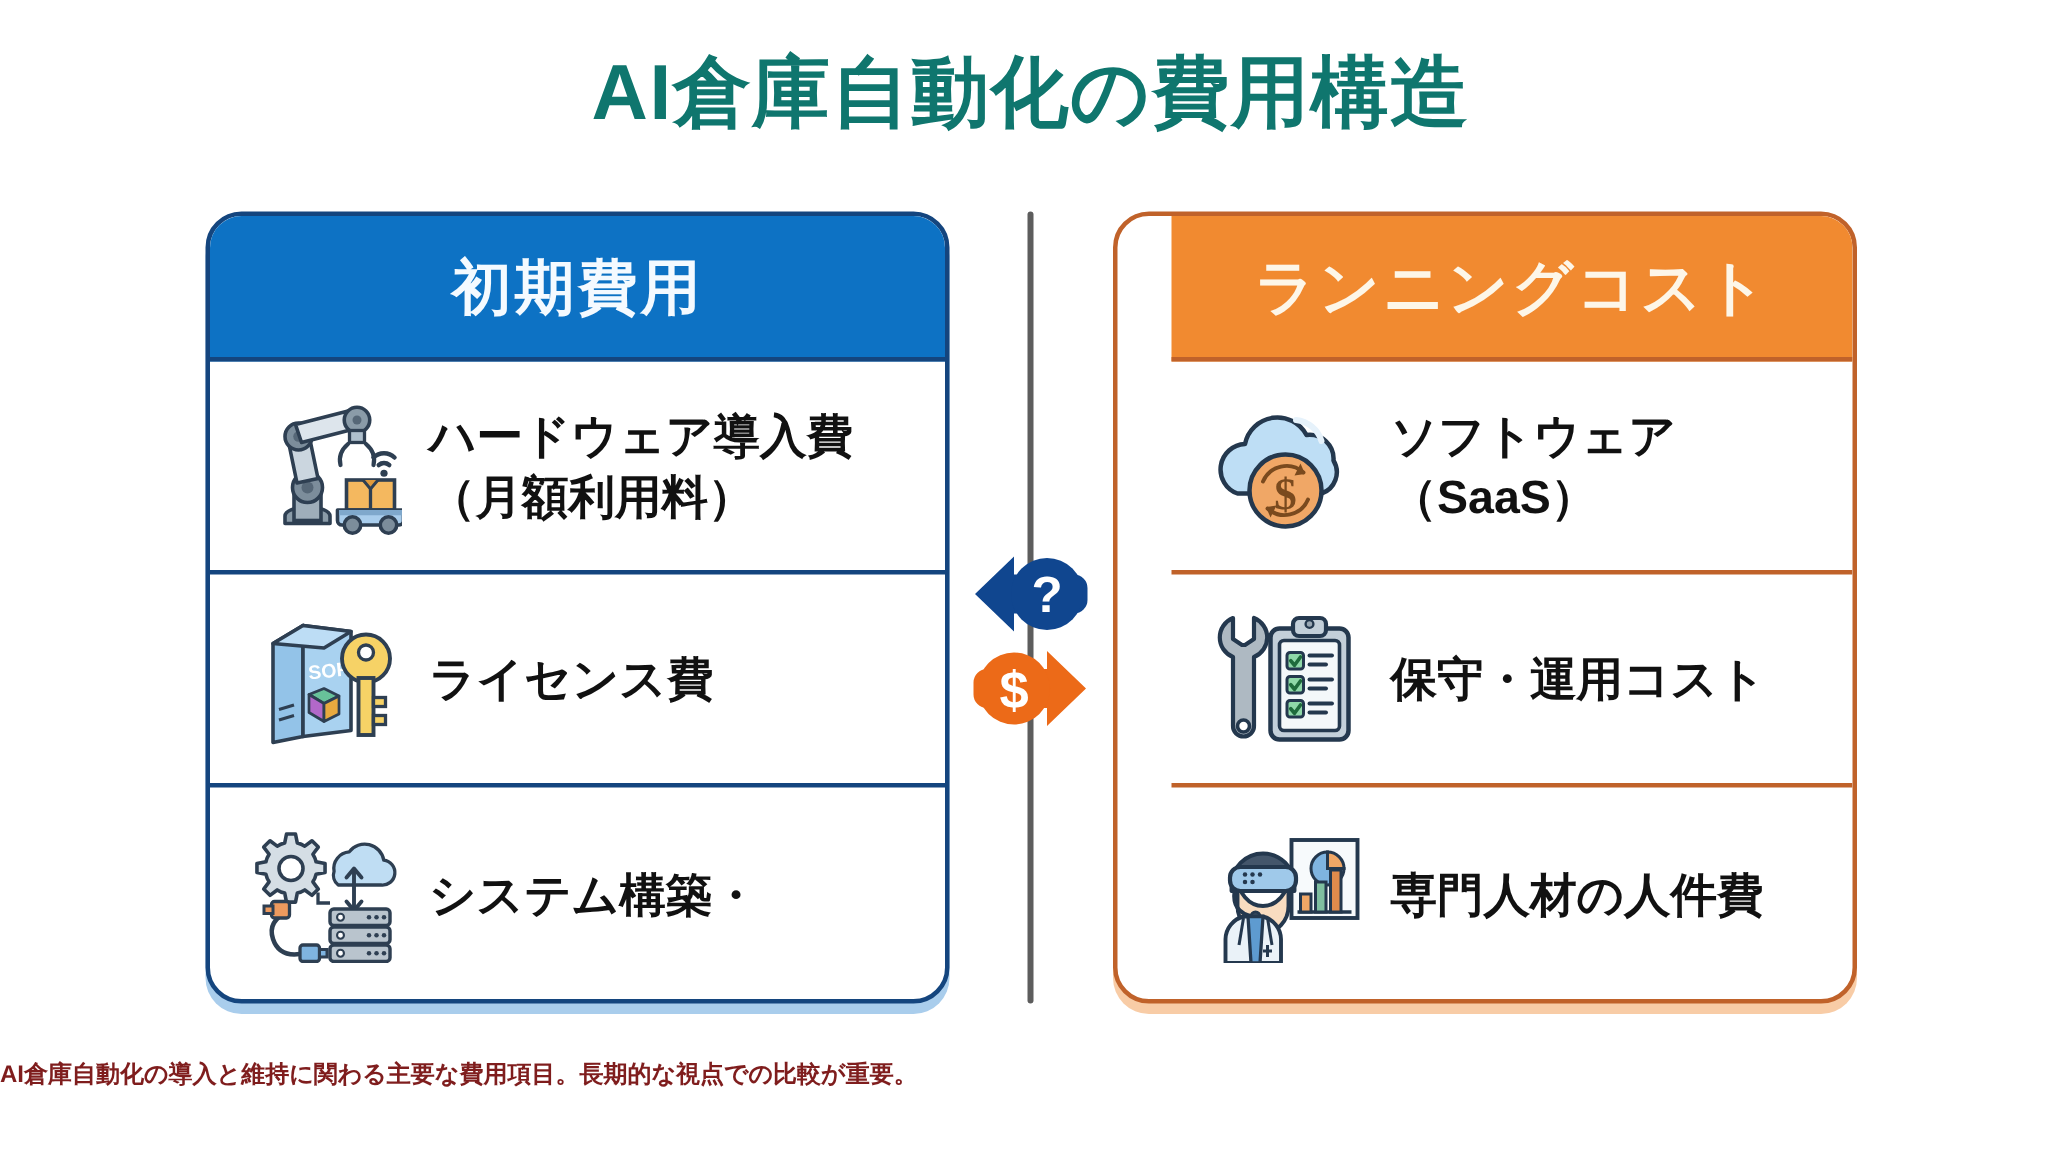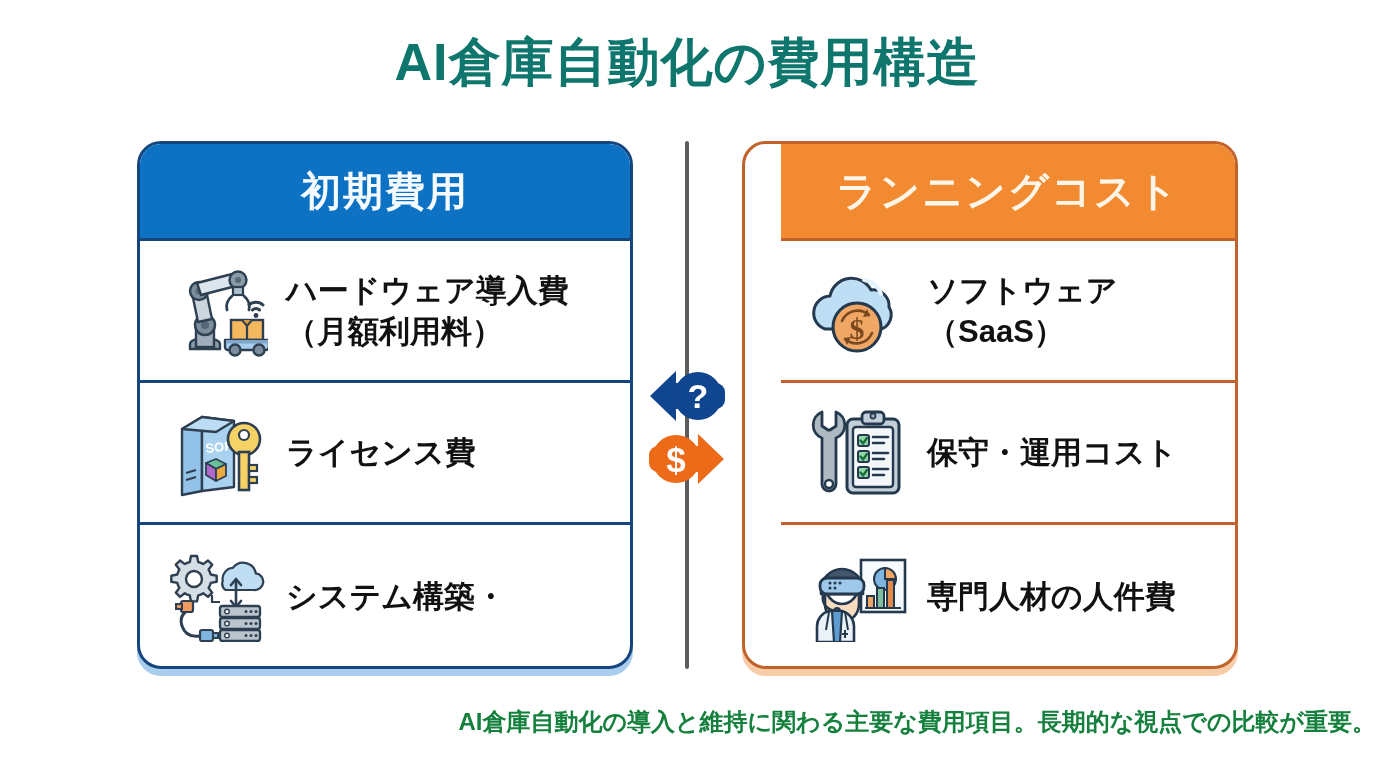--- a/index.html
+++ b/index.html
@@ -140,24 +140,24 @@
   .arrow-q { left: 648px; top: 365px; }
   .arrow-d { left: 648px; top: 428px; }
   .arrow-badge svg { display: block; }
 
   
   .caption {
     position: absolute;
     top: 706px;
     left: 0;
     width: 1376px;
-    text-align: right;
-    font-size: 24px;
+    text-align: left;
+    font-size: 16px;
     font-weight: bold;
-    color: #15803d;
+    color: #7f1d1d;
     white-space: nowrap;
   }
 </style>
 </head>
 <body>
 
 <div class="page">
 
   <div class="title">AI倉庫自動化の費用構造</div>
 

